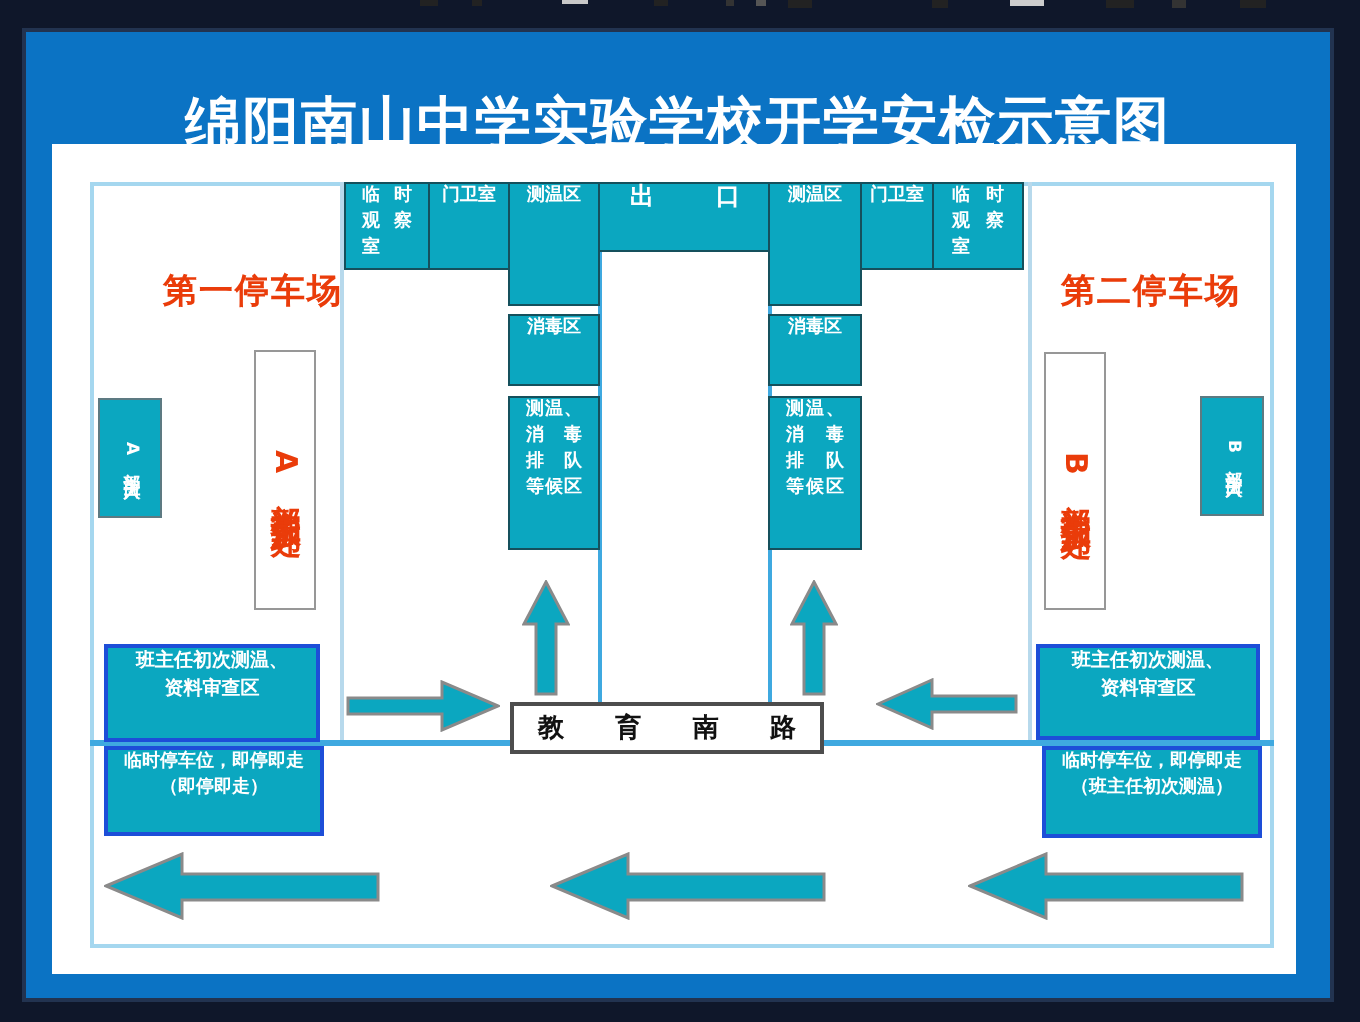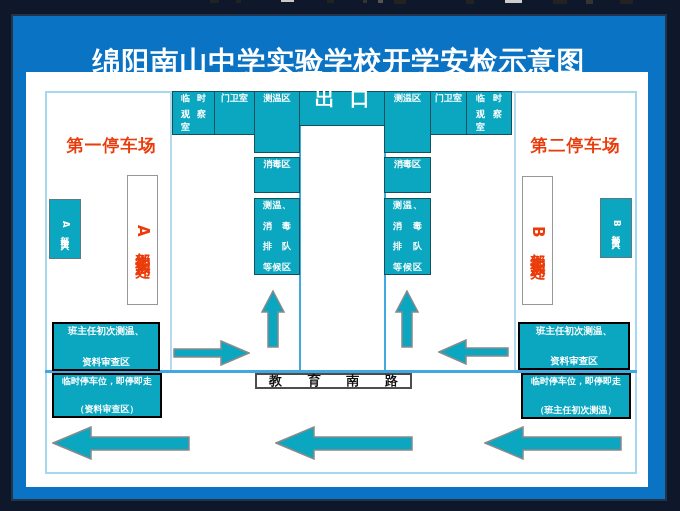--- a/index.html
+++ b/index.html
@@ -12,24 +12,24 @@
   .board{left:11px;top:14px;width:656px;height:487px;background:#0b73c4;border:2px solid #223350;}
   .title{left:0;right:0;top:27px;text-align:center;color:#ffffff;font-size:28px;letter-spacing:1px;white-space:nowrap;}
   .content{left:26px;top:72px;width:622px;height:415px;background:#ffffff;}
   .frame{left:45px;top:91px;width:592px;height:383px;border:2px solid #a5d7ef;background:transparent;}
   
   .pale-line{background:#b7d9ec;}
   .azure-line{background:#3fa9e0;}
   
   .teal-box{
     background:#0ba7c0;border:1px solid #15505c;color:#ffffff;
-    display:flex;flex-direction:column;align-items:center;justify-content:space-between;
+    display:flex;flex-direction:column;align-items:center;justify-content:flex-start;
     text-align:center;font-size:9px;line-height:13px;
   }
-  .gray-b{border:2px solid #000000;}
+  .gray-b{border:2px solid #1d4ed8;}
   .spread{display:block;width:100%;text-align:justify;text-align-last:justify;text-justify:inter-character;}
   .vwrap{display:flex;align-items:center;justify-content:center;}
   .vtext{writing-mode:vertical-rl;text-orientation:mixed;white-space:nowrap;}
   .orange{color:#ea3c0a;}
   .parking-label{color:#ea3c0a;font-size:17px;letter-spacing:1px;text-align:center;white-space:nowrap;}
   .white-box{background:#ffffff;}
   .reg-box{border:1px solid #979797;}
   .road-box{
     background:#ffffff;border:2px solid #4d4d4d;color:#111111;font-size:13px;
     display:flex;align-items:center;padding:0 12px;
@@ -72,21 +72,21 @@
   <div class="abs teal-box" style="left:172px;top:91px;width:43px;height:44px;padding:0 8px;">
     <span class="spread">临时</span>
     <span class="spread">观察室</span>
   </div>
   <div class="abs teal-box" style="left:214px;top:91px;width:41px;height:44px;">
     <span>门卫室</span>
   </div>
   <div class="abs teal-box" style="left:254px;top:91px;width:46px;height:62px;">
     <span>测温区</span>
   </div>
-  <div class="abs teal-box" style="left:299px;top:91px;width:87px;height:35px;font-size:20px;padding:0 15px;">
+  <div class="abs teal-box" style="left:299px;top:91px;width:87px;height:35px;font-size:12px;padding:0 15px;">
     <span class="spread">出口</span>
   </div>
   <div class="abs teal-box" style="left:384px;top:91px;width:47px;height:62px;">
     <span>测温区</span>
   </div>
   <div class="abs teal-box" style="left:430px;top:91px;width:37px;height:44px;">
     <span>门卫室</span>
   </div>
   <div class="abs teal-box" style="left:466px;top:91px;width:46px;height:44px;padding:0 9px;">
     <span class="spread">临时</span>
@@ -105,21 +105,21 @@
     <span class="spread">排队</span>
     <span class="spread">等候区</span>
   </div>
   <div class="abs teal-box" style="left:384px;top:198px;width:47px;height:77px;padding:0 8px;">
     <span class="spread">测温、</span>
     <span class="spread">消毒</span>
     <span class="spread">排队</span>
     <span class="spread">等候区</span>
   </div>
 
-  <div class="abs parking-label" style="left:49px;top:134px;width:125px;">第一停车场</div>
+  <div class="abs parking-label" style="left:64px;top:134px;width:125px;">第一停车场</div>
   <div class="abs parking-label" style="left:513px;top:134px;width:125px;">第二停车场</div>
 
   <div class="abs teal-box vwrap" style="left:49px;top:199px;width:32px;height:60px;border-color:#5d7a82;">
     <span class="vtext" style="font-size:8.5px;letter-spacing:1.5px;">A部学生入口</span>
   </div>
   <div class="abs teal-box vwrap" style="left:600px;top:198px;width:32px;height:60px;border-color:#5d7a82;">
     <span class="vtext" style="font-size:8.5px;letter-spacing:1.5px;">B部学生入口</span>
   </div>
 
   <div class="abs white-box reg-box vwrap" style="left:127px;top:175px;width:31px;height:130px;">
@@ -133,28 +133,28 @@
     <span>班主任初次测温、</span>
     <span>资料审查区</span>
   </div>
   <div class="abs teal-box gray-b" style="left:518px;top:322px;width:112px;height:48px;font-size:9.5px;line-height:14px;">
     <span>班主任初次测温、</span>
     <span>资料审查区</span>
   </div>
 
   <div class="abs teal-box gray-b" style="left:52px;top:373px;width:110px;height:45px;line-height:13px;">
     <span>临时停车位，即停即走</span>
-    <span>（资料审查区）</span>
+    <span>（即停即走）</span>
   </div>
   <div class="abs teal-box gray-b" style="left:521px;top:373px;width:110px;height:46px;line-height:13px;">
     <span>临时停车位，即停即走</span>
     <span>（班主任初次测温）</span>
   </div>
 
-  <div class="abs road-box" style="left:255px;top:373px;width:157px;height:16px;">
+  <div class="abs road-box" style="left:255px;top:351px;width:157px;height:26px;">
     <span class="spread">教育南路</span>
   </div>
 
   <svg class="abs" style="left:261px;top:290px;" width="24" height="58" viewBox="0 0 24 58">
     <polygon points="12,1 23,22 17,22 17,57 7,57 7,22 1,22" fill="#0ba7c0" stroke="#8a8a8a" stroke-width="1.5"></polygon>
   </svg>
   <svg class="abs" style="left:395px;top:290px;" width="24" height="58" viewBox="0 0 24 58">
     <polygon points="12,1 23,22 17,22 17,57 7,57 7,22 1,22" fill="#0ba7c0" stroke="#8a8a8a" stroke-width="1.5"></polygon>
   </svg>
   <svg class="abs" style="left:173px;top:340px;" width="77" height="26" viewBox="0 0 77 26">

